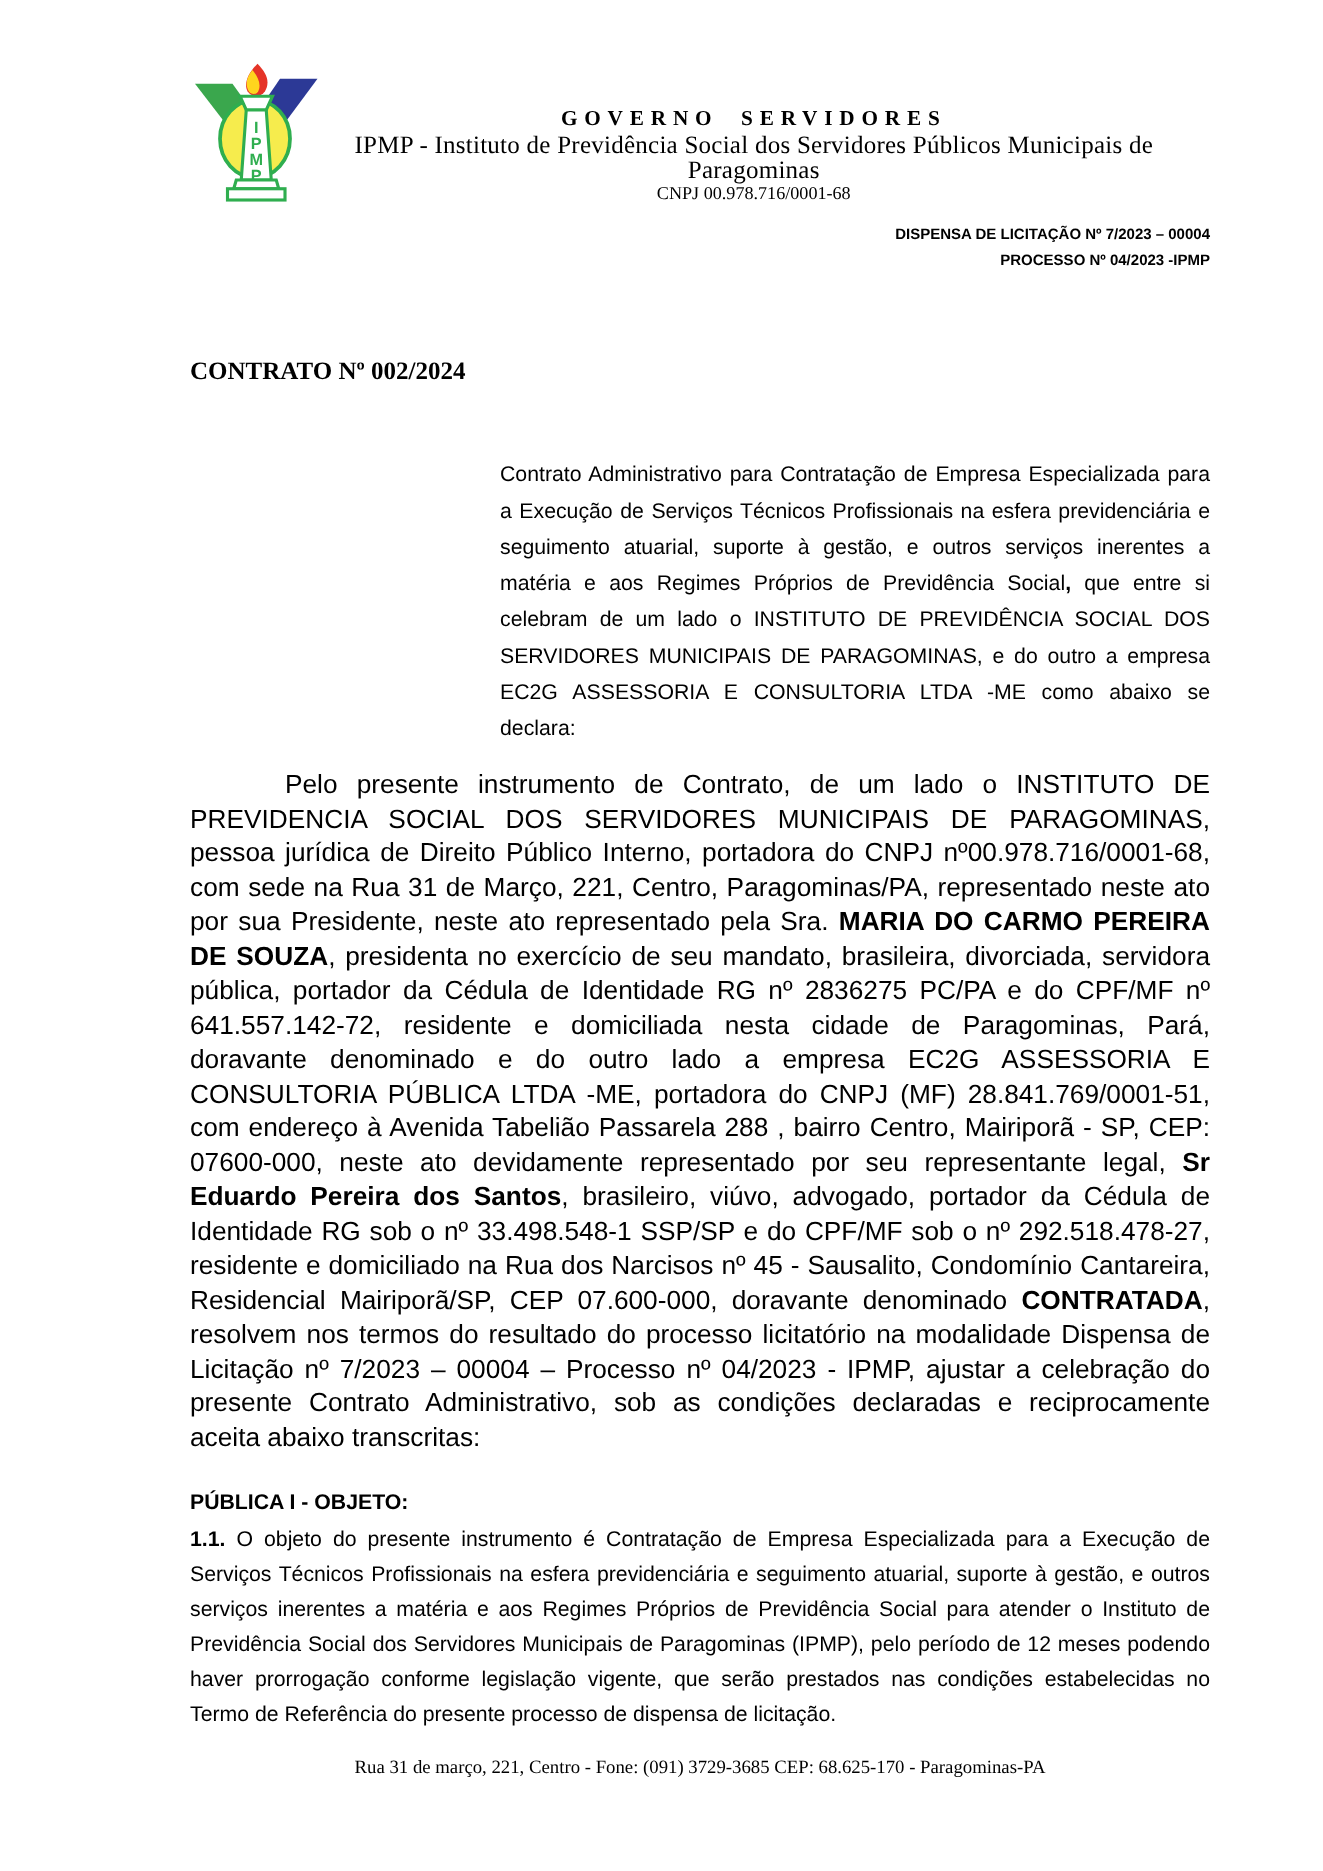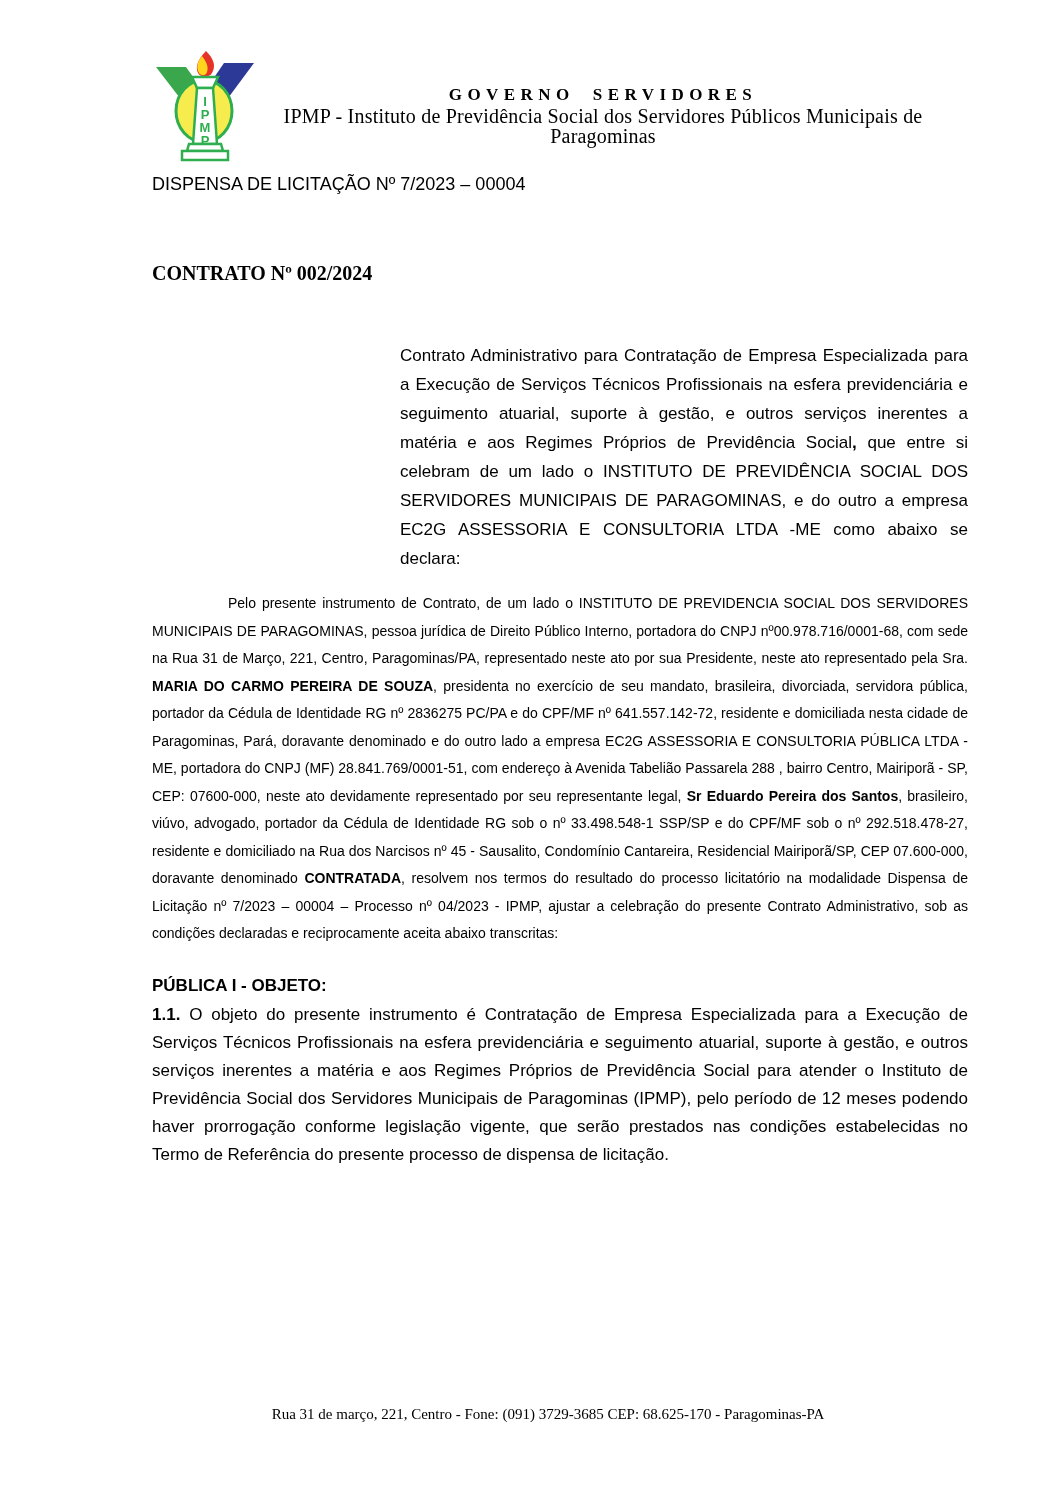--- a/index.html
+++ b/index.html
@@ -27,23 +27,23 @@
   }
   .gov-line {
     font-size: 17px; font-weight: bold; letter-spacing: 0.32em; word-spacing: 0.5em;
     line-height: 22px;
   }
   .inst-line { font-size: 20px; line-height: 20px; letter-spacing: 0.01em; text-align: center; }
   .cnpj-line { font-size: 14.5px; line-height: 19px; }
   
   .doc-title {
     margin-top: 12px;
-    text-align: left;
-    font-size: 18px;
-    font-weight: normal;
+    text-align: right;
+    font-size: 12px;
+    font-weight: bold;
     line-height: 21px;
   }
   .contract-number {
     margin-top: 66px;
     font-family: "Liberation Serif", serif;
     font-size: 20px;
     font-weight: bold;
     line-height: 24px;
   }
   
@@ -51,39 +51,39 @@
     margin-top: 56px;
     margin-left: 248px;
     text-align: justify;
     font-size: 17px;
     line-height: 29px;
   }
   .parties {
     margin-top: 8px;
     text-align: justify;
     text-indent: 76px;
-    font-size: 14px;
+    font-size: 21px;
     line-height: 27.5px;
   }
   .clause-heading {
     margin-top: 24px;
     font-size: 17px;
     font-weight: bold;
     line-height: 27.5px;
   }
   .clause-item {
     margin-top: 2px;
     text-align: justify;
     font-size: 17px;
     line-height: 28px;
   }
   
   .page-footer {
     position: absolute;
-    left: 140px;
+    left: 152px;
     width: 816px;
     bottom: 72px;
     text-align: center;
     font-family: "Liberation Serif", serif;
     font-size: 15px;
     line-height: 22px;
   }
   b { font-weight: bold; }
 </style>
 </head>
@@ -112,25 +112,27 @@
         <text x="51" y="82" text-anchor="middle" font-family="Liberation Sans, sans-serif" font-size="13" font-weight="bold" fill="#2fae4f">M</text>
         <text x="51" y="95" text-anchor="middle" font-family="Liberation Sans, sans-serif" font-size="13" font-weight="bold" fill="#2fae4f">P</text>
 
         <polygon points="35,94 67,94 69,101 33,101" fill="#ffffff" stroke="#2fae4f" stroke-width="2.5"></polygon>
         <rect x="28" y="101" width="46" height="9" fill="#ffffff" stroke="#2fae4f" stroke-width="2.5"></rect>
       </svg>
     </div>
     <div class="head-text">
       <div class="gov-line">GOVERNO SERVIDORES</div>
       <div class="inst-line">IPMP - Instituto de Previdência Social dos Servidores Públicos Municipais de Paragominas</div>
+      <div class="cnpj-line">CNPJ 00.978.716/0001-68</div>
     </div>
   </div>
 
   <div class="doc-title">
     <div>DISPENSA DE LICITAÇÃO Nº 7/2023 – 00004</div>
+    <div>PROCESSO Nº 04/2023 -IPMP</div>
   </div>
 
   <div class="contract-number">CONTRATO Nº 002/2024</div>
 
   <p class="preamble"><span>Contrato Administrativo para Contratação de Empresa Especializada para a Execução de Serviços Técnicos Profissionais na esfera previdenciária e seguimento atuarial, suporte à gestão, e outros serviços inerentes a matéria e aos Regimes Próprios de Previdência Social</span><b>,</b><span> que entre si celebram de um lado o INSTITUTO DE PREVIDÊNCIA SOCIAL DOS SERVIDORES MUNICIPAIS DE PARAGOMINAS, e do outro a empresa EC2G ASSESSORIA E CONSULTORIA LTDA -ME como abaixo se declara:</span></p>
 
   <p class="parties"><span>Pelo presente instrumento de Contrato, de um lado o INSTITUTO DE PREVIDENCIA SOCIAL DOS SERVIDORES MUNICIPAIS DE PARAGOMINAS, pessoa jurídica de Direito Público Interno, portadora do CNPJ nº00.978.716/0001-68, com sede na Rua 31 de Março, 221, Centro, Paragominas/PA, representado neste ato por sua Presidente, neste ato representado pela Sra. </span><b>MARIA DO CARMO PEREIRA DE SOUZA</b><span>, presidenta no exercício de seu mandato, brasileira, divorciada, servidora pública, portador da Cédula de Identidade RG nº 2836275 PC/PA e do CPF/MF nº 641.557.142-72, residente e domiciliada nesta cidade de Paragominas, Pará, doravante denominado e do outro lado a empresa EC2G ASSESSORIA E CONSULTORIA PÚBLICA LTDA -ME, portadora do CNPJ (MF) 28.841.769/0001-51, com endereço  à Avenida Tabelião Passarela 288 , bairro Centro, Mairiporã - SP, CEP: 07600-000, neste ato devidamente representado por seu representante legal, </span><b>Sr Eduardo Pereira dos Santos</b><span>, brasileiro, viúvo, advogado, portador da Cédula de Identidade RG sob o nº 33.498.548-1 SSP/SP e do CPF/MF sob o nº 292.518.478-27, residente e domiciliado na Rua dos Narcisos nº 45 - Sausalito, Condomínio Cantareira, Residencial Mairiporã/SP, CEP 07.600-000, doravante denominado </span><b>CONTRATADA</b><span>, resolvem nos termos do resultado do processo licitatório na modalidade Dispensa de Licitação nº 7/2023 – 00004 – Processo nº 04/2023 - IPMP, ajustar a celebração do presente Contrato Administrativo, sob as condições declaradas e reciprocamente aceita abaixo transcritas:</span></p>
 
   <div class="clause-heading">PÚBLICA I - OBJETO:</div>
   <p class="clause-item"><b>1.1.</b><span> O objeto do presente instrumento é Contratação de Empresa Especializada para a Execução de Serviços Técnicos Profissionais na esfera previdenciária e seguimento atuarial, suporte à gestão, e outros serviços inerentes a matéria e aos Regimes Próprios de Previdência Social para atender o Instituto de Previdência Social dos Servidores Municipais de Paragominas (IPMP), pelo período de 12 meses podendo haver prorrogação conforme legislação vigente, que serão prestados nas condições estabelecidas no Termo de Referência do presente processo de dispensa de licitação.</span></p>

